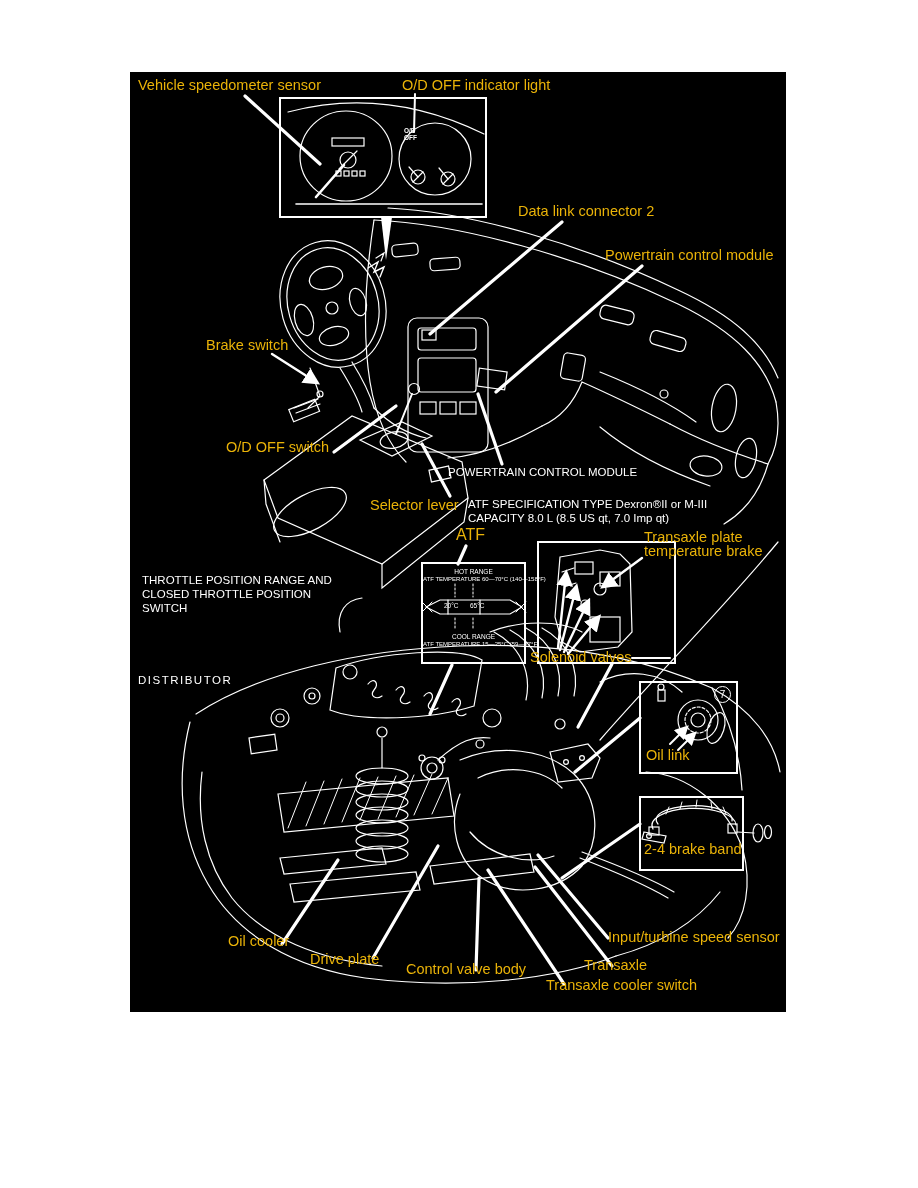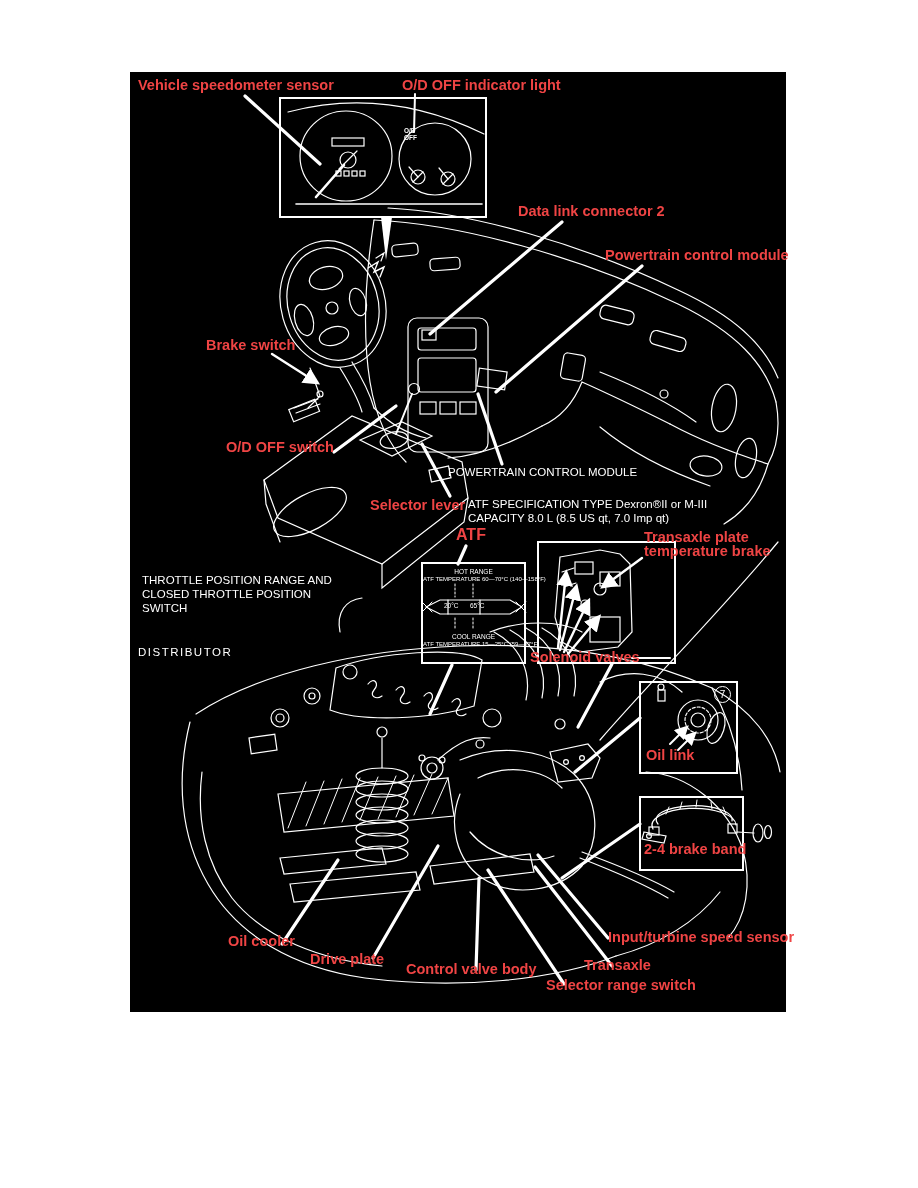--- a/index.html
+++ b/index.html
@@ -1,24 +1,24 @@
 <!DOCTYPE html>
 <html><head>
 <meta charset="utf-8">
 <style>
   html,body{margin:0;padding:0;background:#ffffff;}
   body{width:918px;height:1188px;position:relative;font-family:"Liberation Sans",sans-serif;overflow:hidden;}
   .diagram{position:absolute;left:130px;top:72px;width:656px;height:940px;background:#000;}
   .diagram svg{position:absolute;left:0;top:0;}
-  .lbl{position:absolute;color:#ef4444;font-size:14.5px;white-space:nowrap;line-height:14px;font-weight:bold;}
+  .lbl{position:absolute;color:#eab308;font-size:14.5px;white-space:nowrap;line-height:14px;}
   .lbl-sm{position:absolute;color:#fff;font-size:11.5px;white-space:nowrap;line-height:13px;}
   .lbl-xs{position:absolute;color:#fff;font-size:6.5px;white-space:nowrap;line-height:7px;}
   .lbl-tiny{position:absolute;color:#fff;font-size:6px;white-space:nowrap;line-height:7px;}
   .big{font-size:16px;}
-  .spread{letter-spacing:1.5px;}
+  .spread{letter-spacing:1.5px;margin-top:28px;}
   .ctr{text-align:center;}
   .circ7{position:absolute;left:584px;top:614px;width:15px;height:15px;border:1.5px solid #fff;border-radius:50%;
          color:#fff;font-size:10px;text-align:center;line-height:15px;}
 </style>
 </head>
 <body>
 
 <div class="diagram">
 
   <svg width="656" height="940" viewBox="0 0 656 940">
@@ -289,21 +289,21 @@
   <div class="lbl-sm" style="left:12px;top:530px">SWITCH</div>
   <div class="lbl-sm spread" style="left:8px;top:574px">DISTRIBUTOR</div>
   <div class="lbl" style="left:400px;top:578px">Solenoid valves</div>
   <div class="lbl" style="left:516px;top:676px">Oil link</div>
   <div class="circ7">7</div>
   <div class="lbl" style="left:514px;top:770px">2-4 brake band</div>
   <div class="lbl" style="left:98px;top:862px">Oil cooler</div>
   <div class="lbl" style="left:180px;top:880px">Drive plate</div>
   <div class="lbl" style="left:276px;top:890px">Control valve body</div>
   <div class="lbl" style="left:454px;top:886px">Transaxle</div>
-  <div class="lbl" style="left:416px;top:906px">Selector range switch</div>
+  <div class="lbl" style="left:416px;top:906px">Transaxle cooler switch</div>
   <div class="lbl" style="left:478px;top:858px">Input/turbine speed sensor</div>
 
   <div class="lbl-xs" style="left:274px;top:55px;font-weight:bold">O/D</div>
   <div class="lbl-xs" style="left:274px;top:62px;font-weight:bold">OFF</div>
 
   <div class="lbl-xs ctr" style="left:296px;top:496px;width:95px">HOT RANGE</div>
   <div class="lbl-tiny ctr" style="left:293px;top:504px;width:101px">ATF TEMPERATURE 60—70°C (140—158°F)</div>
   <div class="lbl-xs" style="left:314px;top:530px">20°C</div>
   <div class="lbl-xs" style="left:340px;top:530px">65°C</div>
   <div class="lbl-xs ctr" style="left:296px;top:561px;width:95px">COOL RANGE</div>

